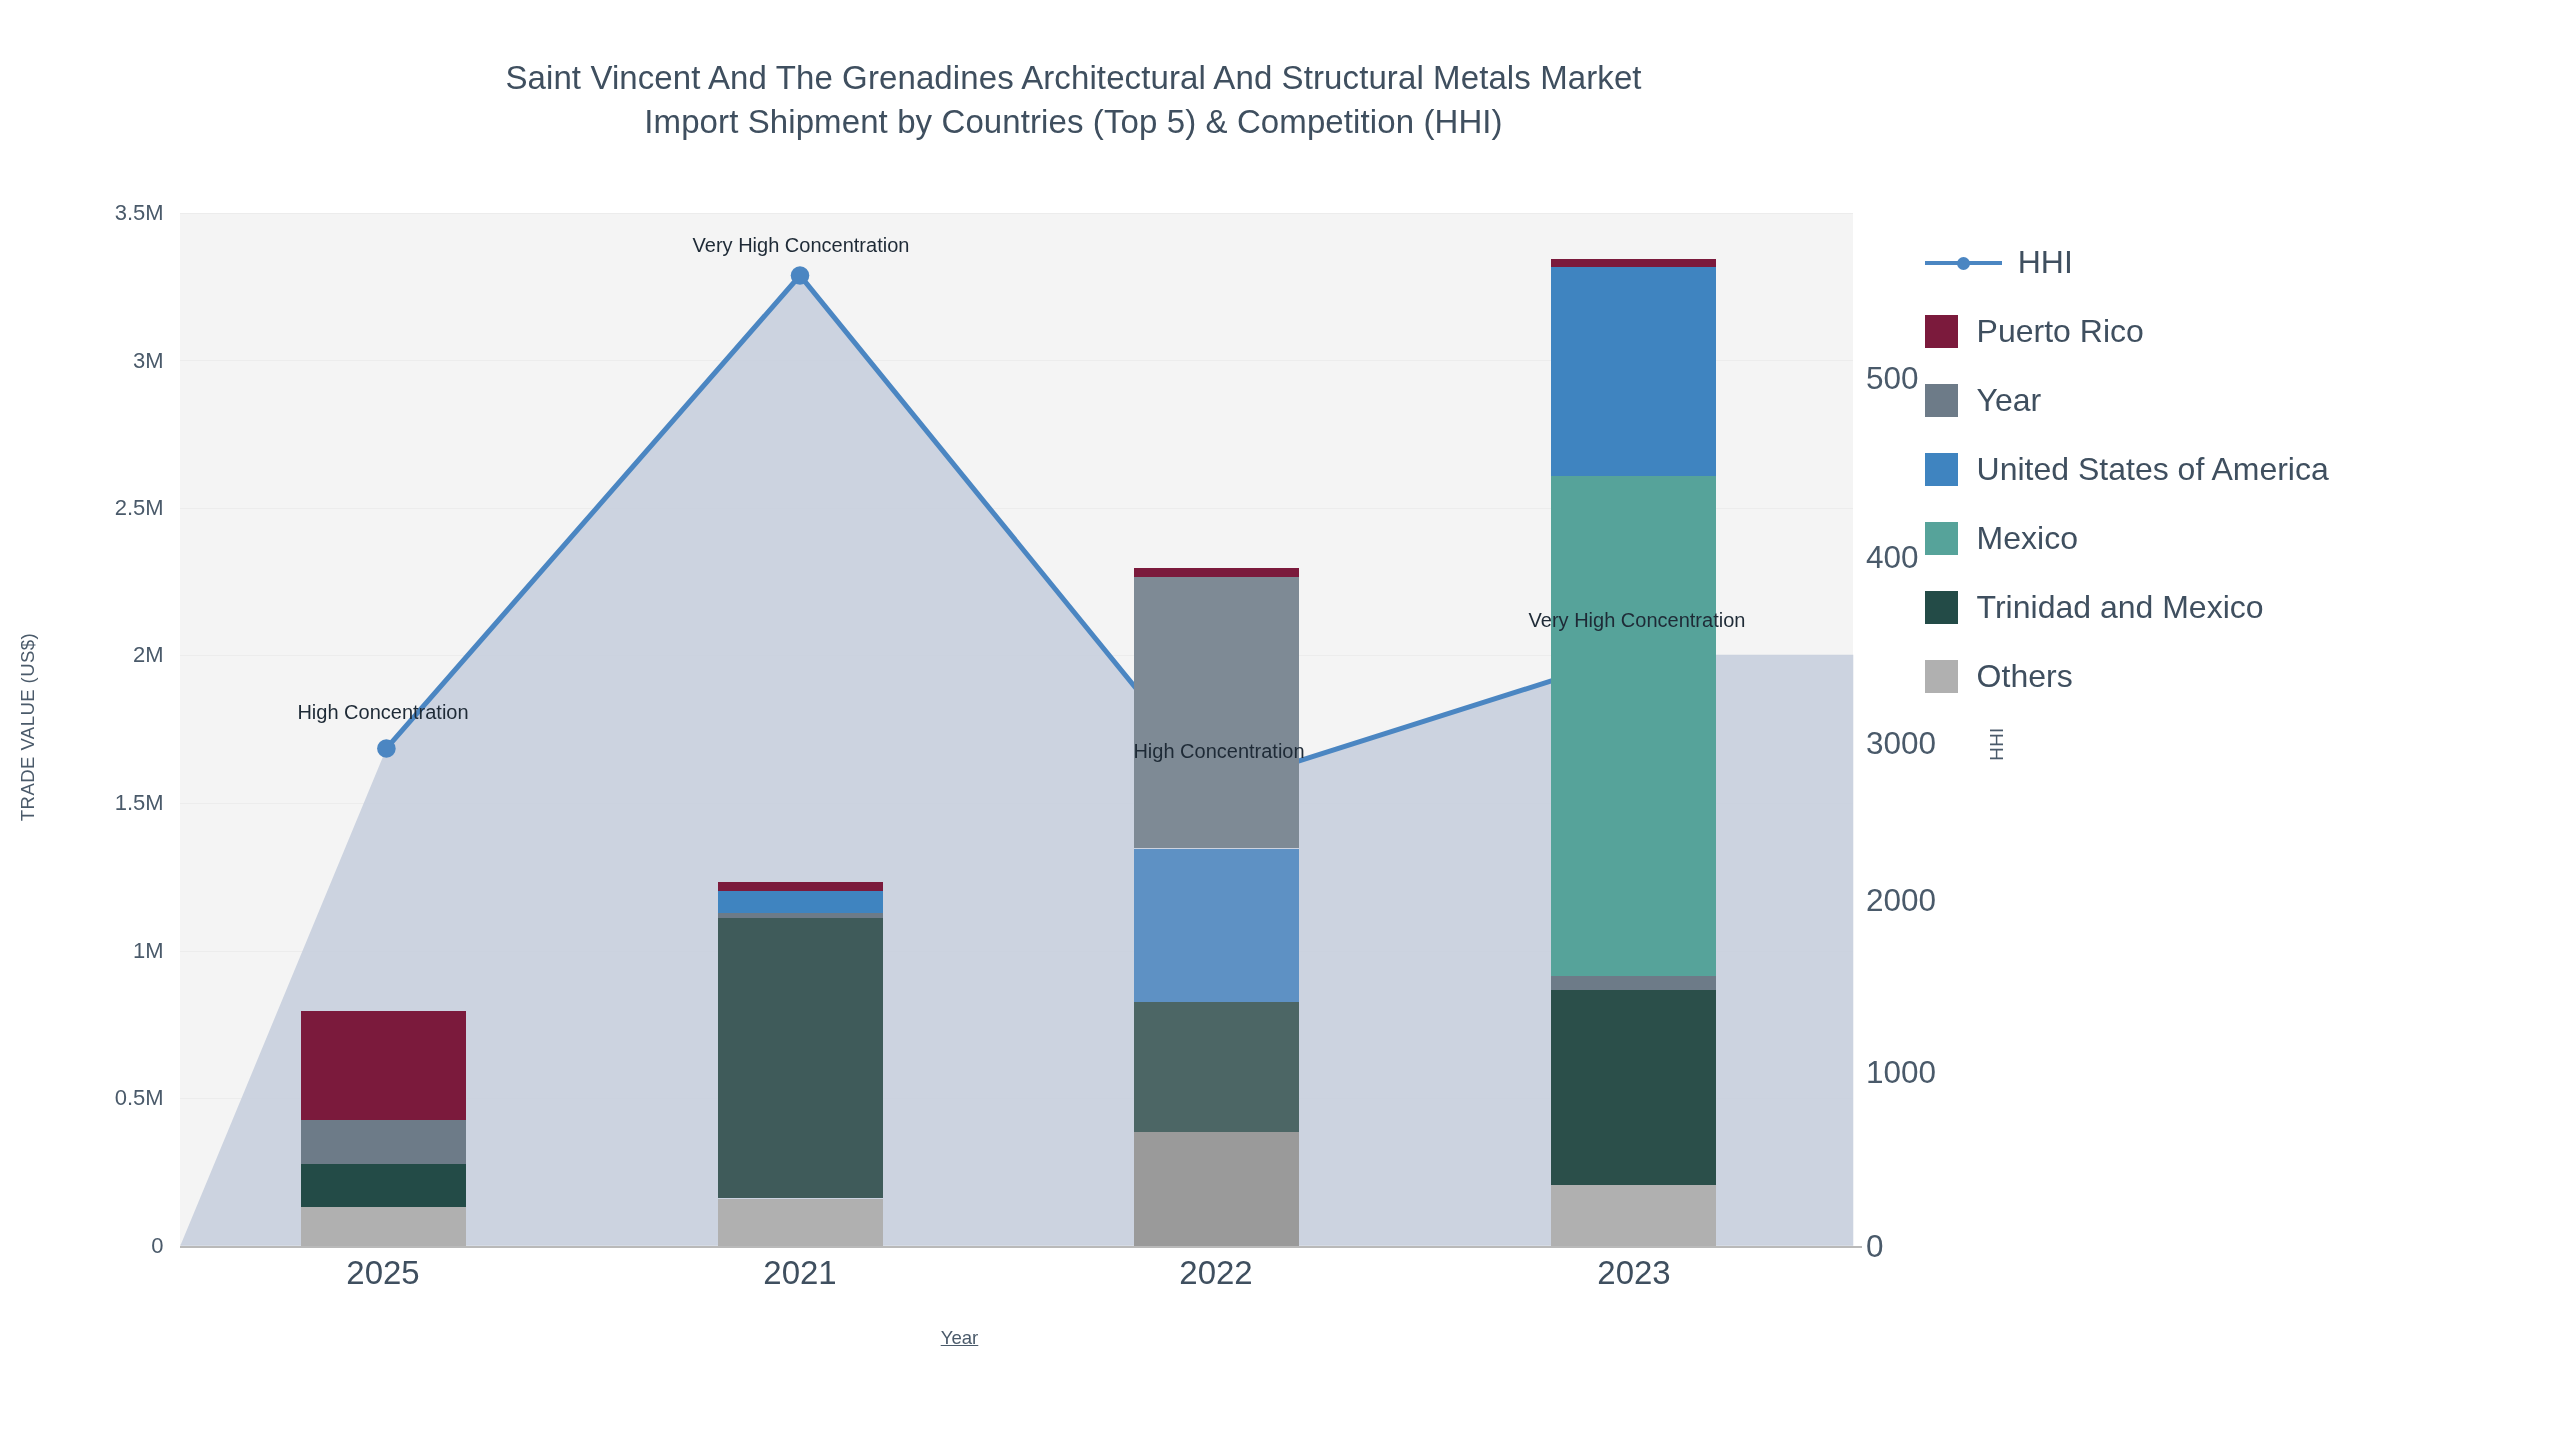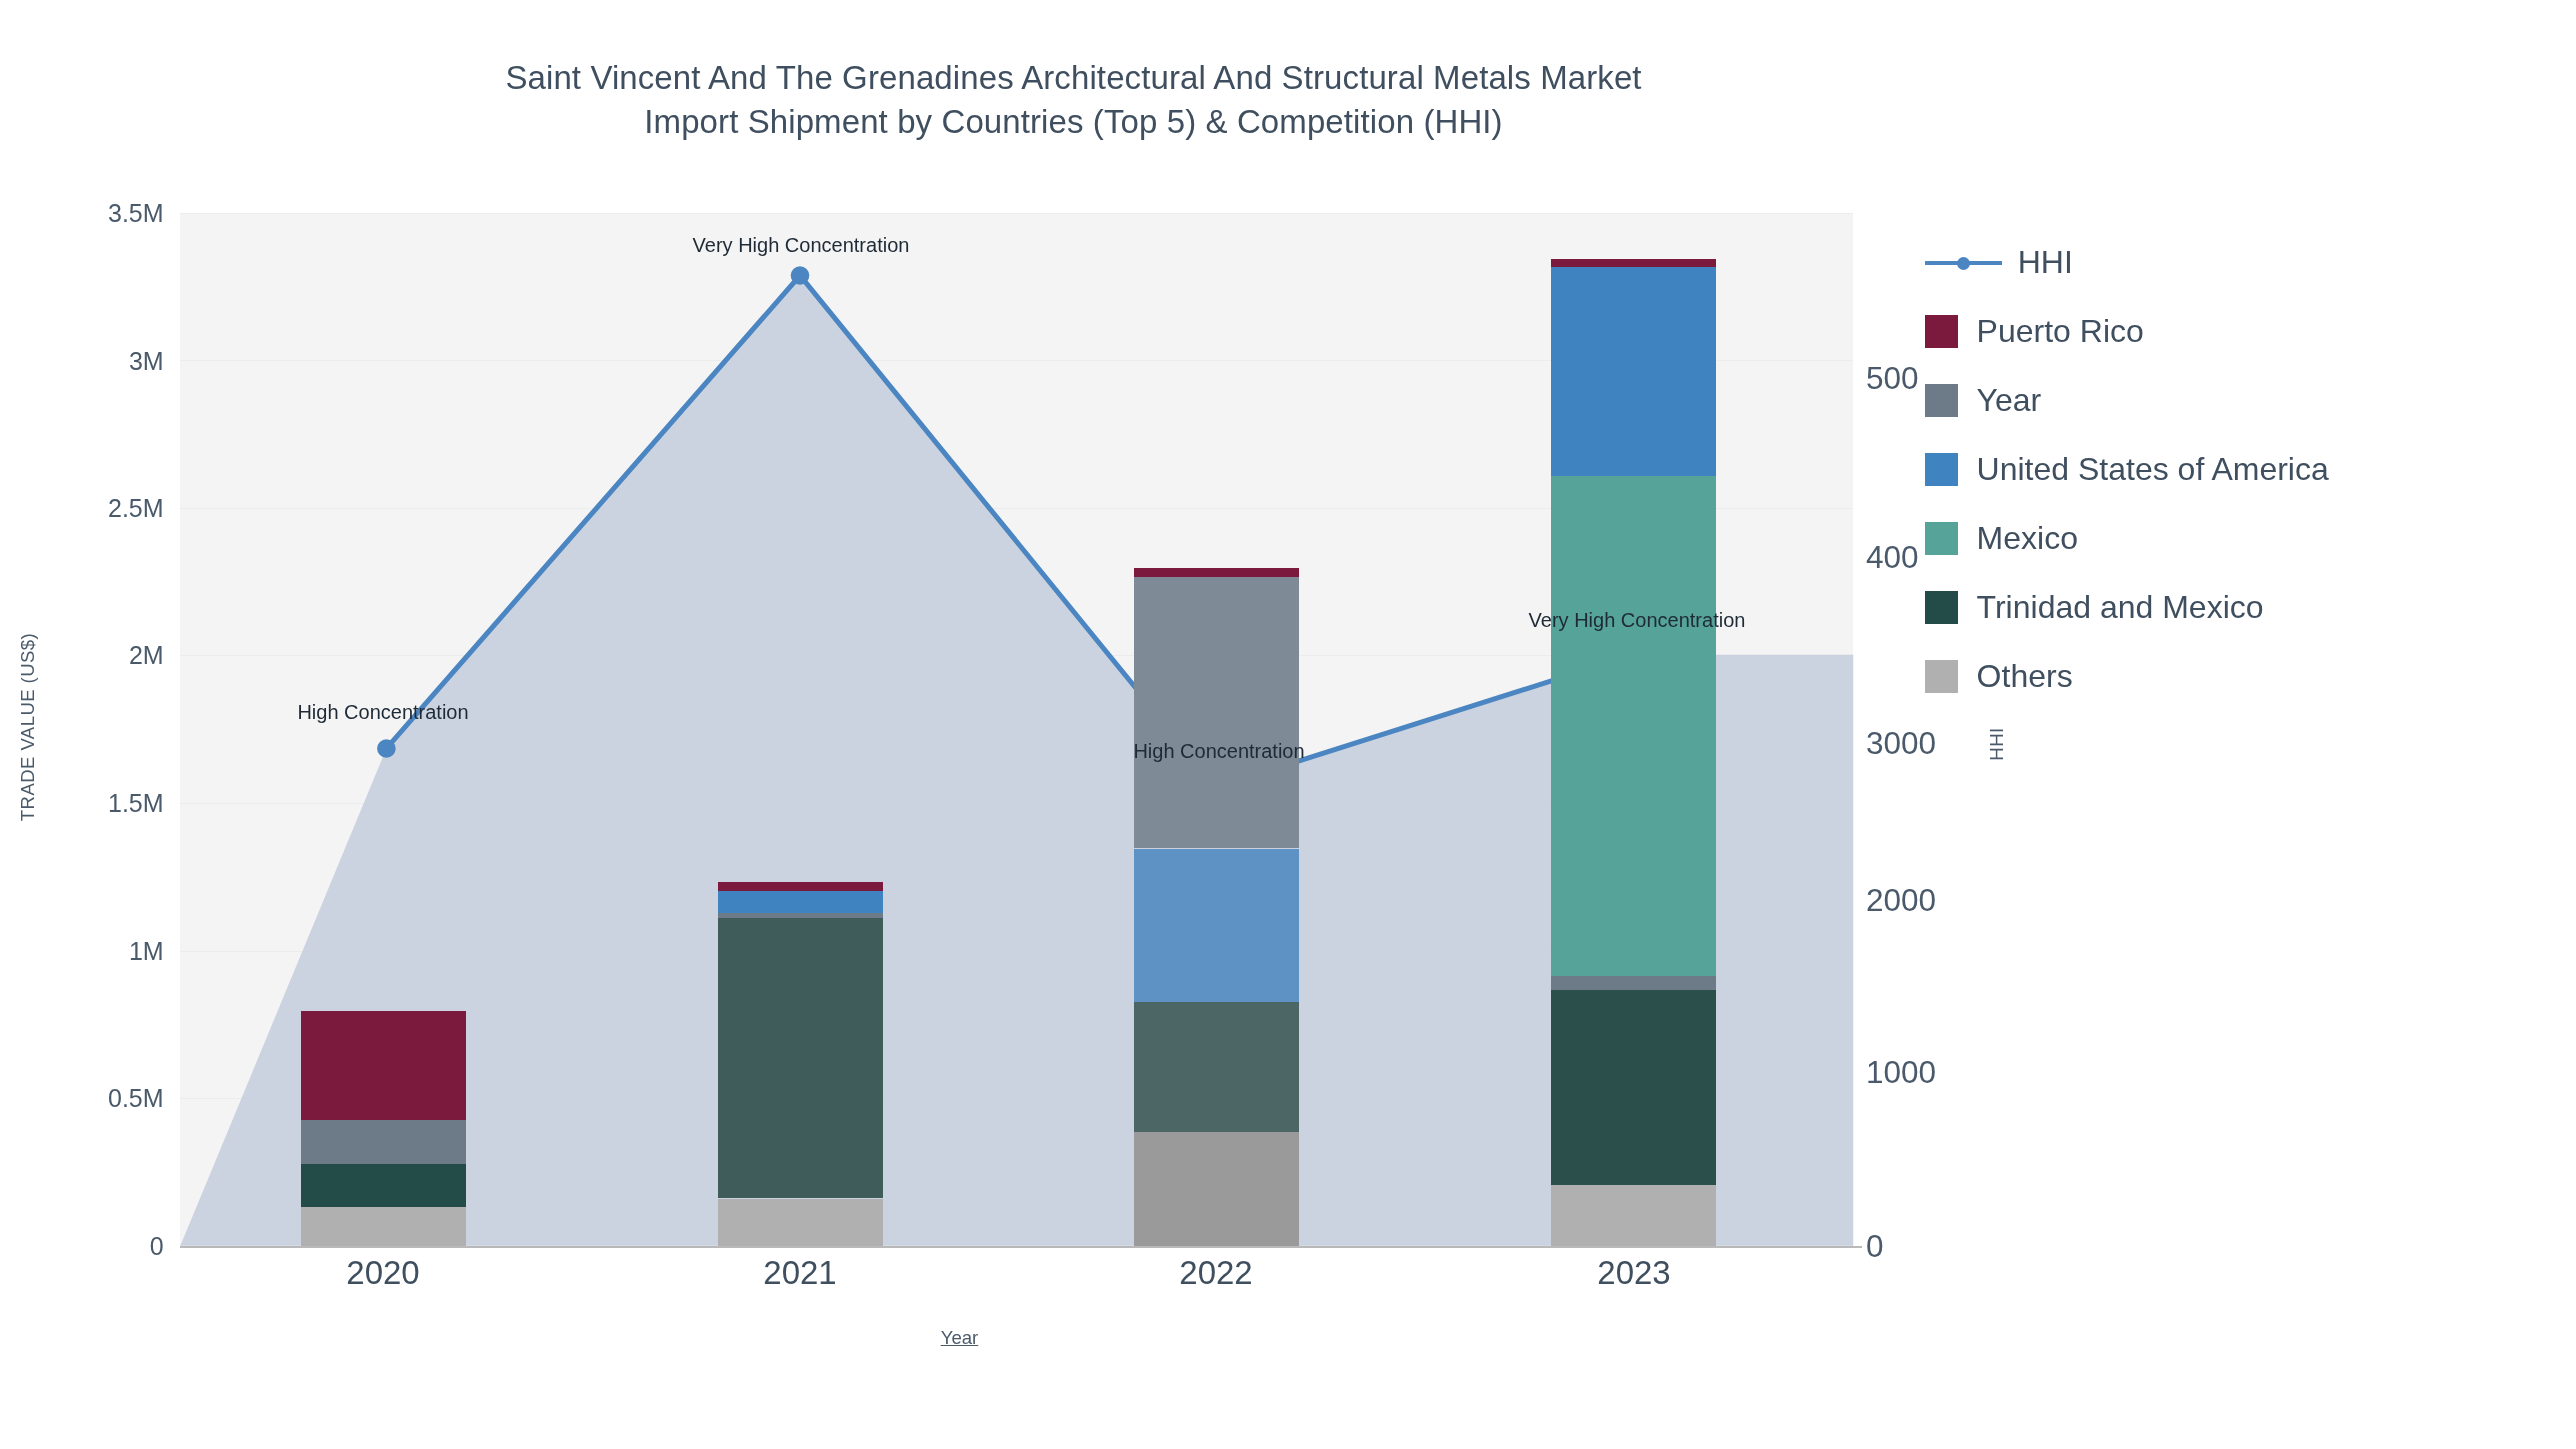--- a/index.html
+++ b/index.html
@@ -59,21 +59,21 @@
     width: 1682px;
     height: 2.1px;
     background: #b9b9b9;
   }
 
   
   .ylabel-left {
     position: absolute;
     right: 1.4px;
     transform: translateY(-50%);
-    font-size: 25px;
+    font-size: 22px;
     color: #4a5a6a;
     text-align: right;
     white-space: nowrap;
   }
   #ylabels-left {
     position: absolute;
     left: 43px;
     top: 0;
     width: 122px;
     height: 1449px;
@@ -287,21 +287,21 @@
   <div class="bar-seg" style="left:1551px; top:976px; width:165px; height:14.3px; background:#6d7b88;"></div>
   <div class="bar-seg" style="left:1551px; top:476px; width:165px; height:500px; background:#56a39a;"></div>
   <div class="bar-seg" style="left:1551px; top:267px; width:165px; height:209px; background:#3f84c0;"></div>
   <div class="bar-seg" style="left:1551px; top:259px; width:165px; height:7.9px; background:#7b1a3c;"></div>
 
   <div class="annotation" style="left:383px; top:712px;">High Concentration</div>
   <div class="annotation" style="left:801px; top:245px;">Very High Concentration</div>
   <div class="annotation" style="left:1219px; top:751px;">High Concentration</div>
   <div class="annotation" style="left:1637px; top:620px;">Very High Concentration</div>
 
-  <div class="xtick" style="left:383px;">2020</div>
+  <div class="xtick" style="left:383px;">2025</div>
   <div class="xtick" style="left:800px;">2021</div>
   <div class="xtick" style="left:1216px;">2022</div>
   <div class="xtick" style="left:1634px;">2023</div>
   <div id="xaxis-title">Year</div>
 
   <div id="legend">
     <div class="legend-row">
       <span class="legend-line-marker">
         <span class="lm-line"></span>
           <span class="lm-dot"></span>

